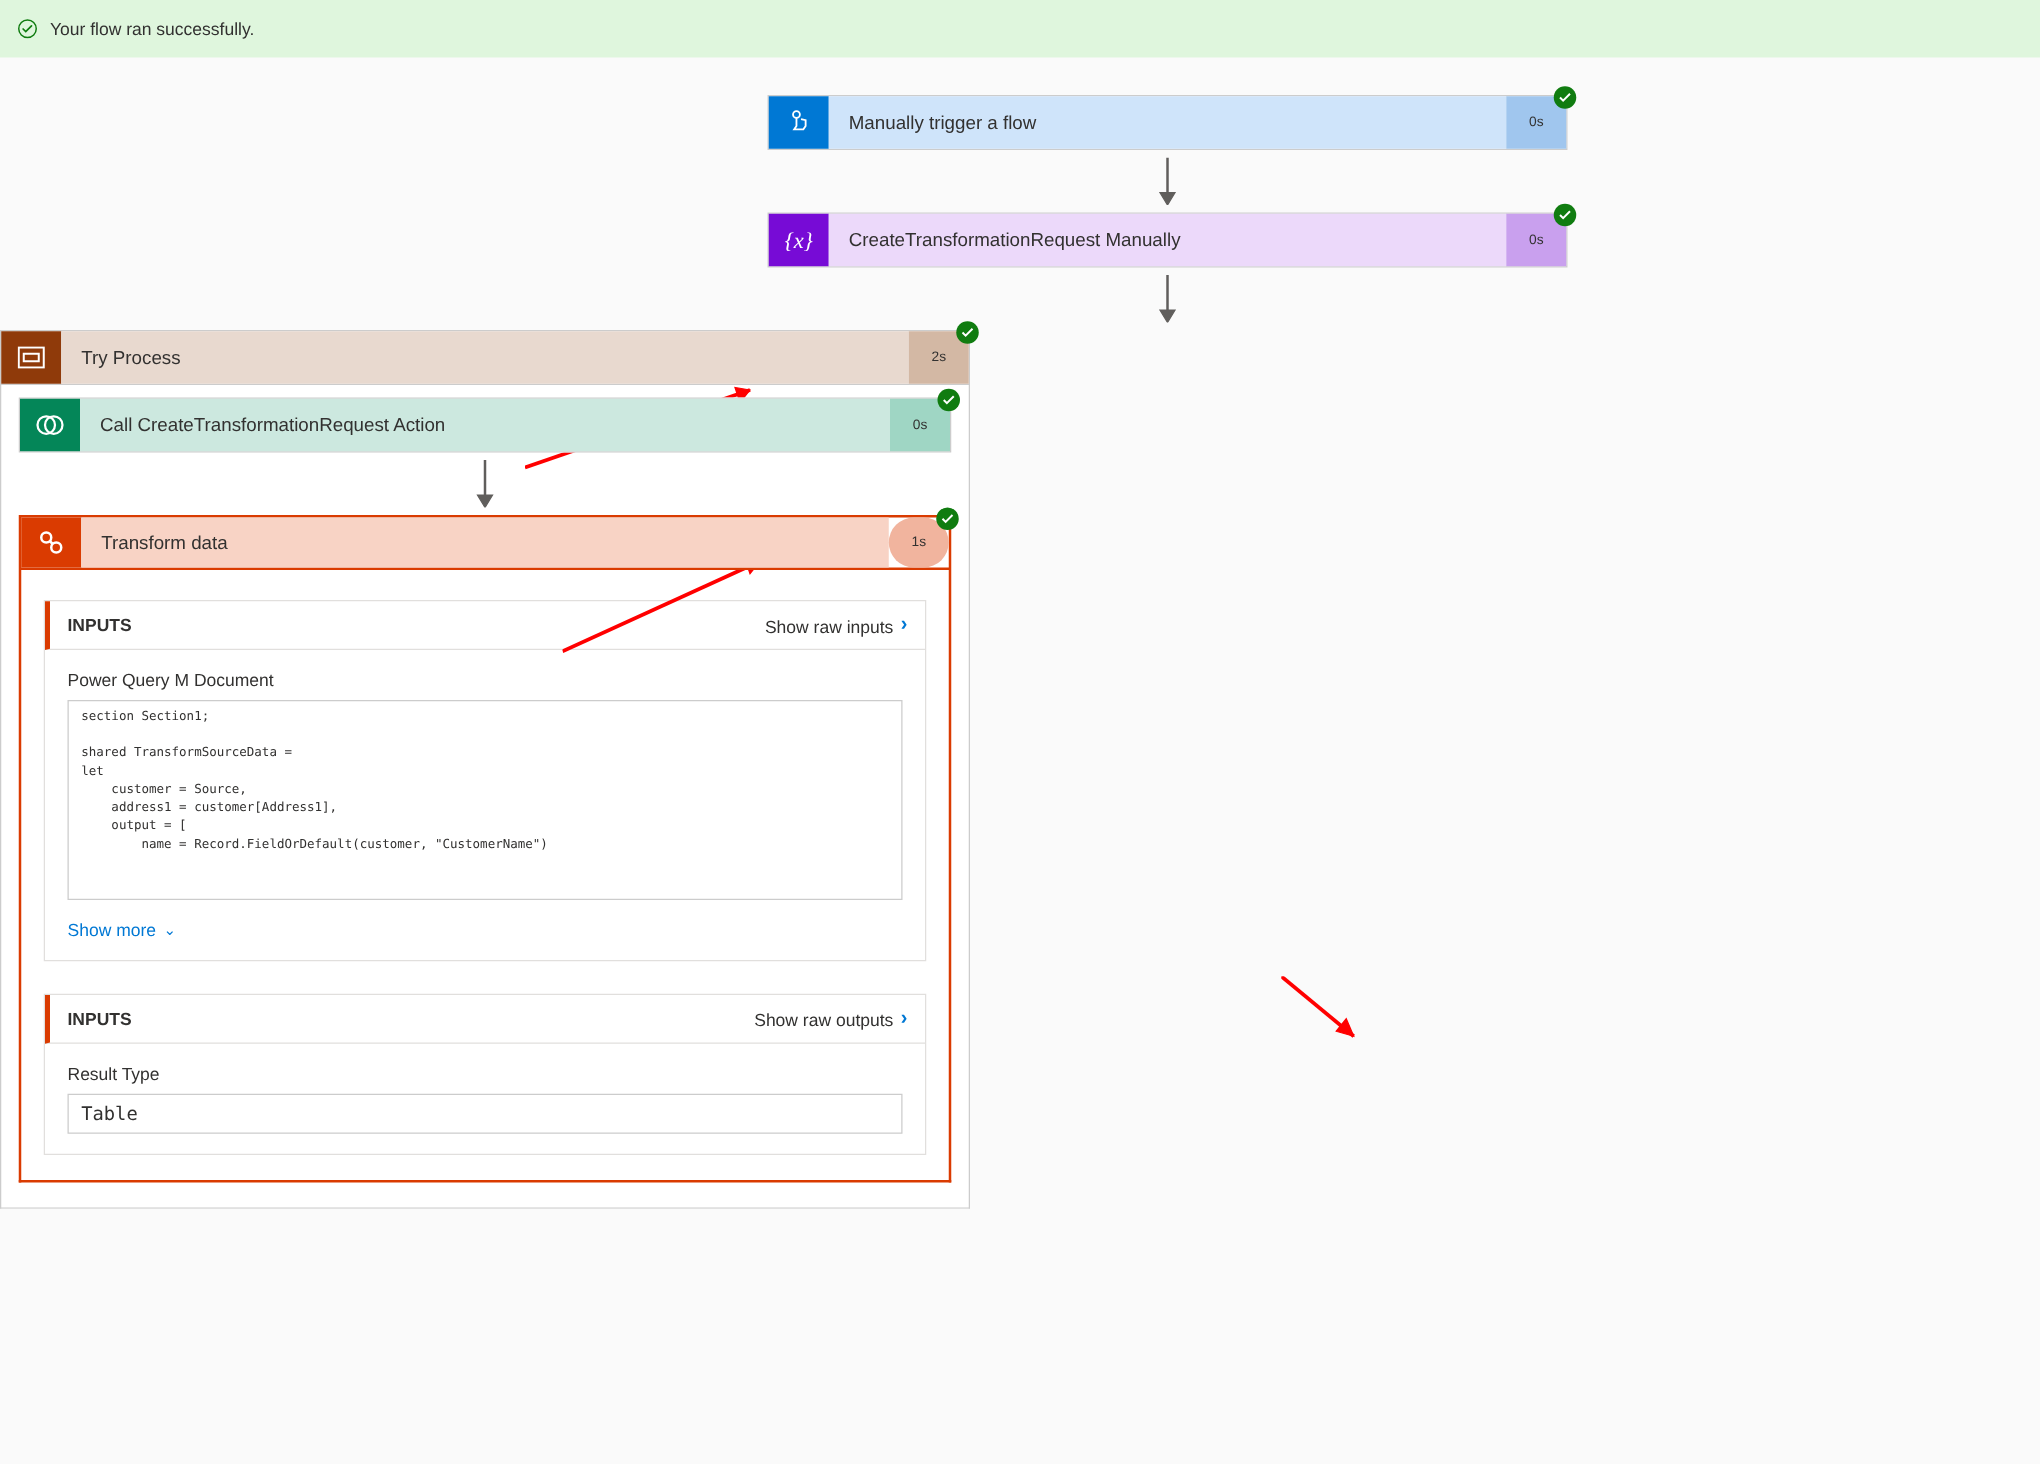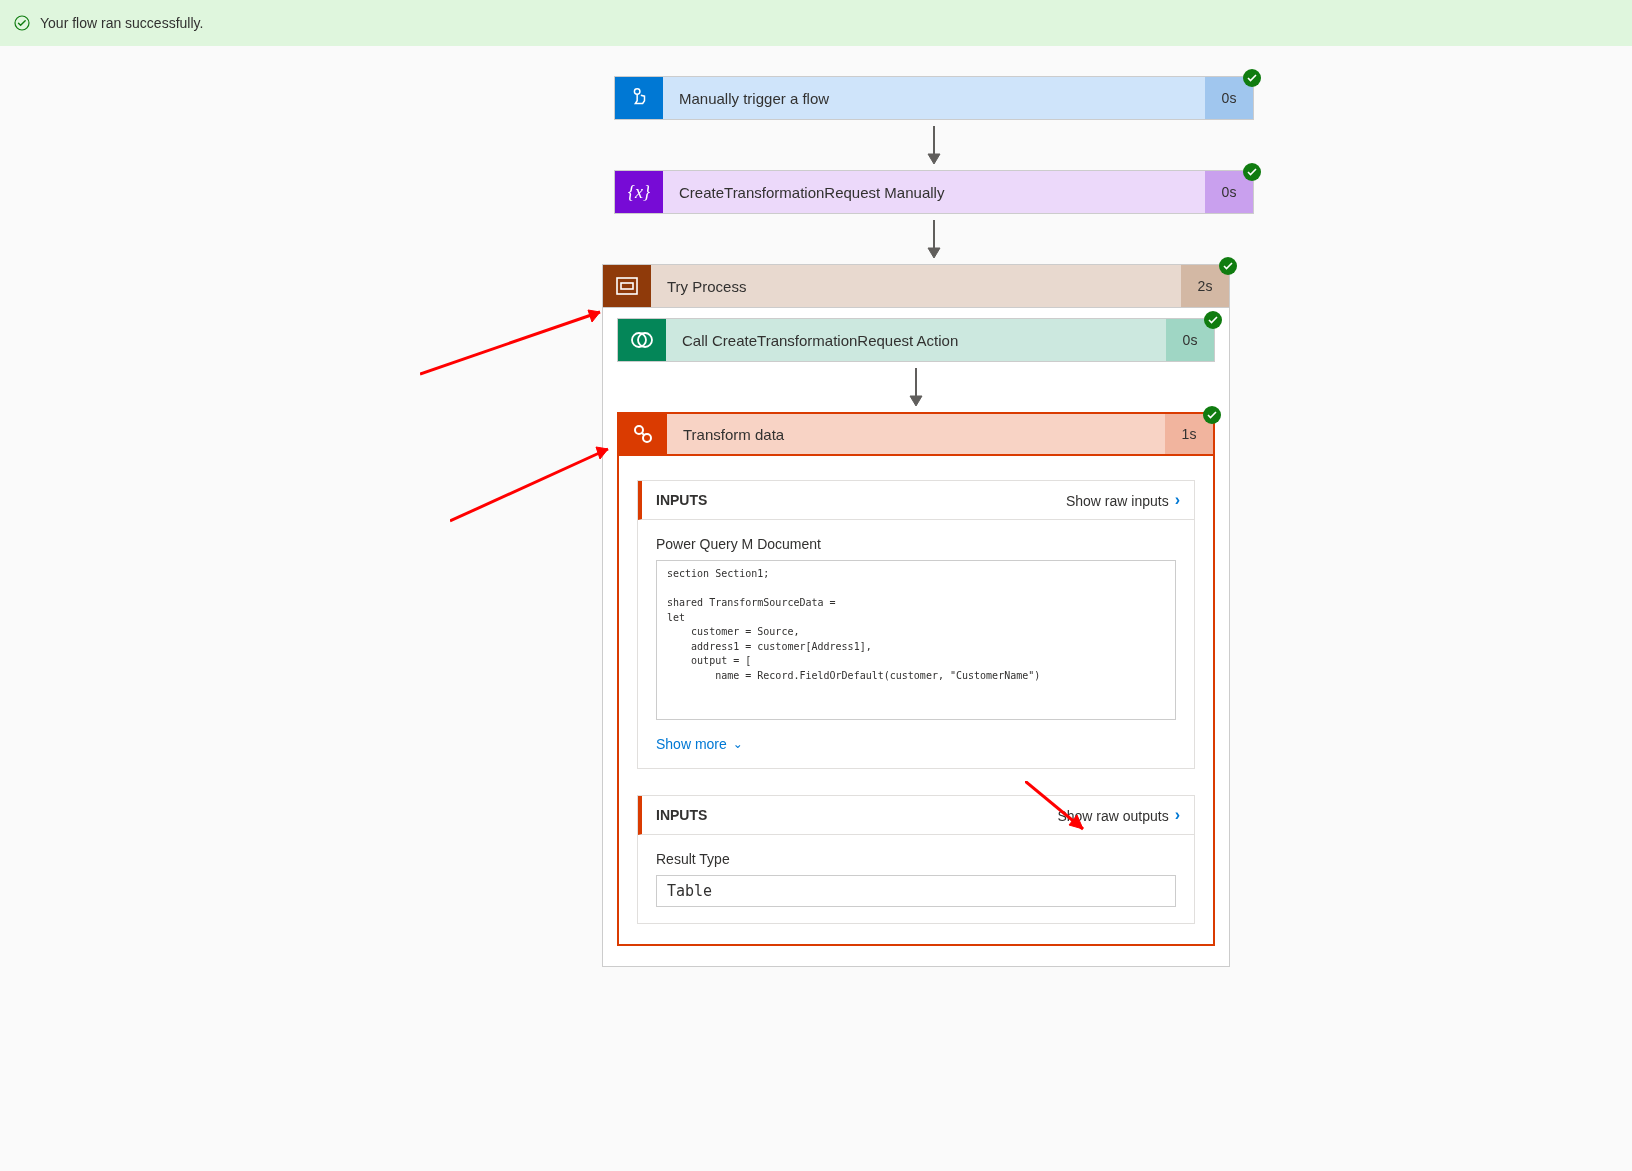--- a/index.html
+++ b/index.html
@@ -50,21 +50,21 @@
     display: flex;
     align-items: center;
     padding: 0 16px;
     font-size: 15px;
   }
   .card-dur {
     flex: 0 0 48px;
     display: flex;
     align-items: center;
     justify-content: center;
-    font-size: 14px;
+    font-size: 11px;
   }
   .badge {
     position: absolute;
     top: -8px;
     right: -8px;
     width: 18px;
     height: 18px;
     background: #107c10;
     border-radius: 50%;
     display: flex;
@@ -97,21 +97,21 @@
 
   
   .c-call .card-icon { background: #048658; }
   .c-call .card-title { background: #cce8df; }
   .c-call .card-dur { background: #9fd6c4; }
 
   
   .c-trans { border: 2px solid #da3b01; }
   .c-trans .card-icon { background: #da3b01; }
   .c-trans .card-title { background: #f8d3c5; }
-  .c-trans .card-dur { background: #f1b49e; }
+  .c-trans .card-dur { background: #f1b49e; border-radius: 20px; }
   .trans-body {
     border: 2px solid #da3b01;
     border-top: none;
     background: #fff;
     padding: 24px 18px 20px 18px;
   }
 
   .panel {
     border: 1px solid #e1dfdd;
     margin-bottom: 26px;
@@ -245,21 +245,21 @@
 
     <div class="arrow-down">
       <svg viewBox="0 0 22 38">
           <line x1="11" y1="0" x2="11" y2="30" stroke-width="2"></line>
           <polygon points="11,38 5,28 17,28"></polygon>
         </svg>
     </div>
 
   </div>
 
-  <div style="width:628px; margin-left:602px;">
+  <div style="width:776px; ">
     <div class="card c-scope">
       <div class="card-icon">
         <svg width="22" height="18" viewBox="0 0 22 18" fill="none" stroke="#fff" stroke-width="1.6">
             <rect x="1" y="1" width="20" height="16"></rect>
             <rect x="5" y="6" width="12" height="6"></rect>
           </svg>
       </div>
       <div class="card-title">Try Process</div>
       <div class="card-dur">2s</div>
       <div class="badge">

